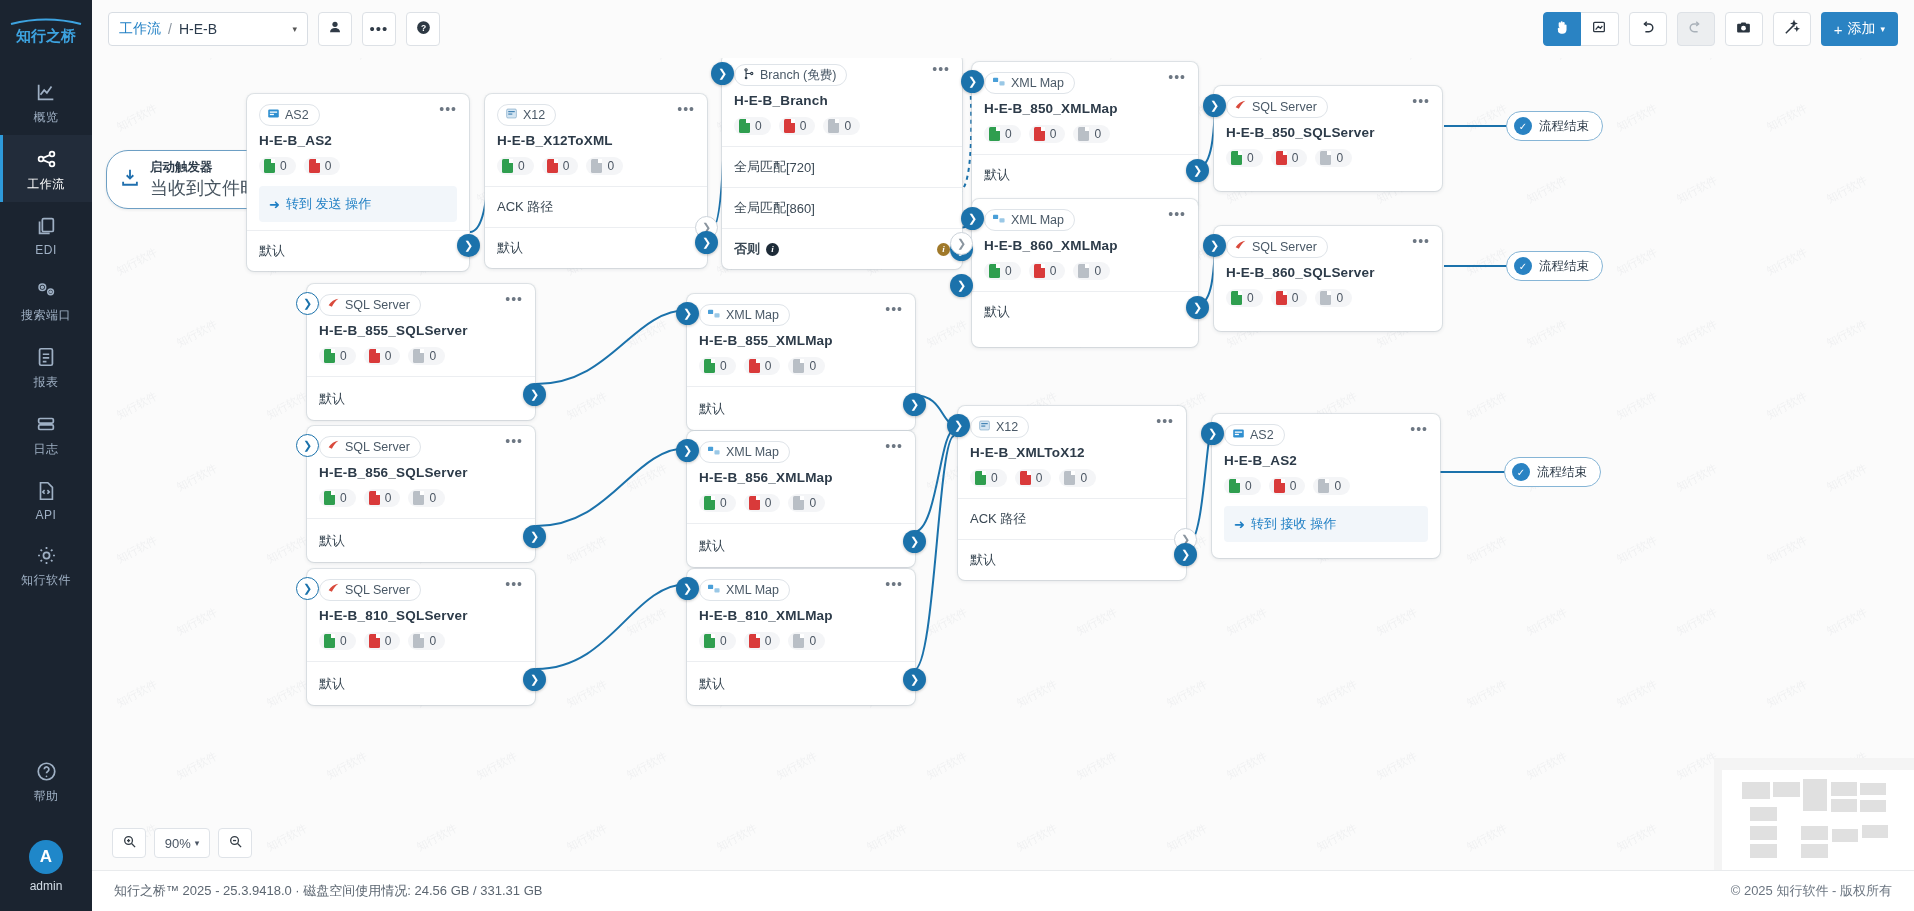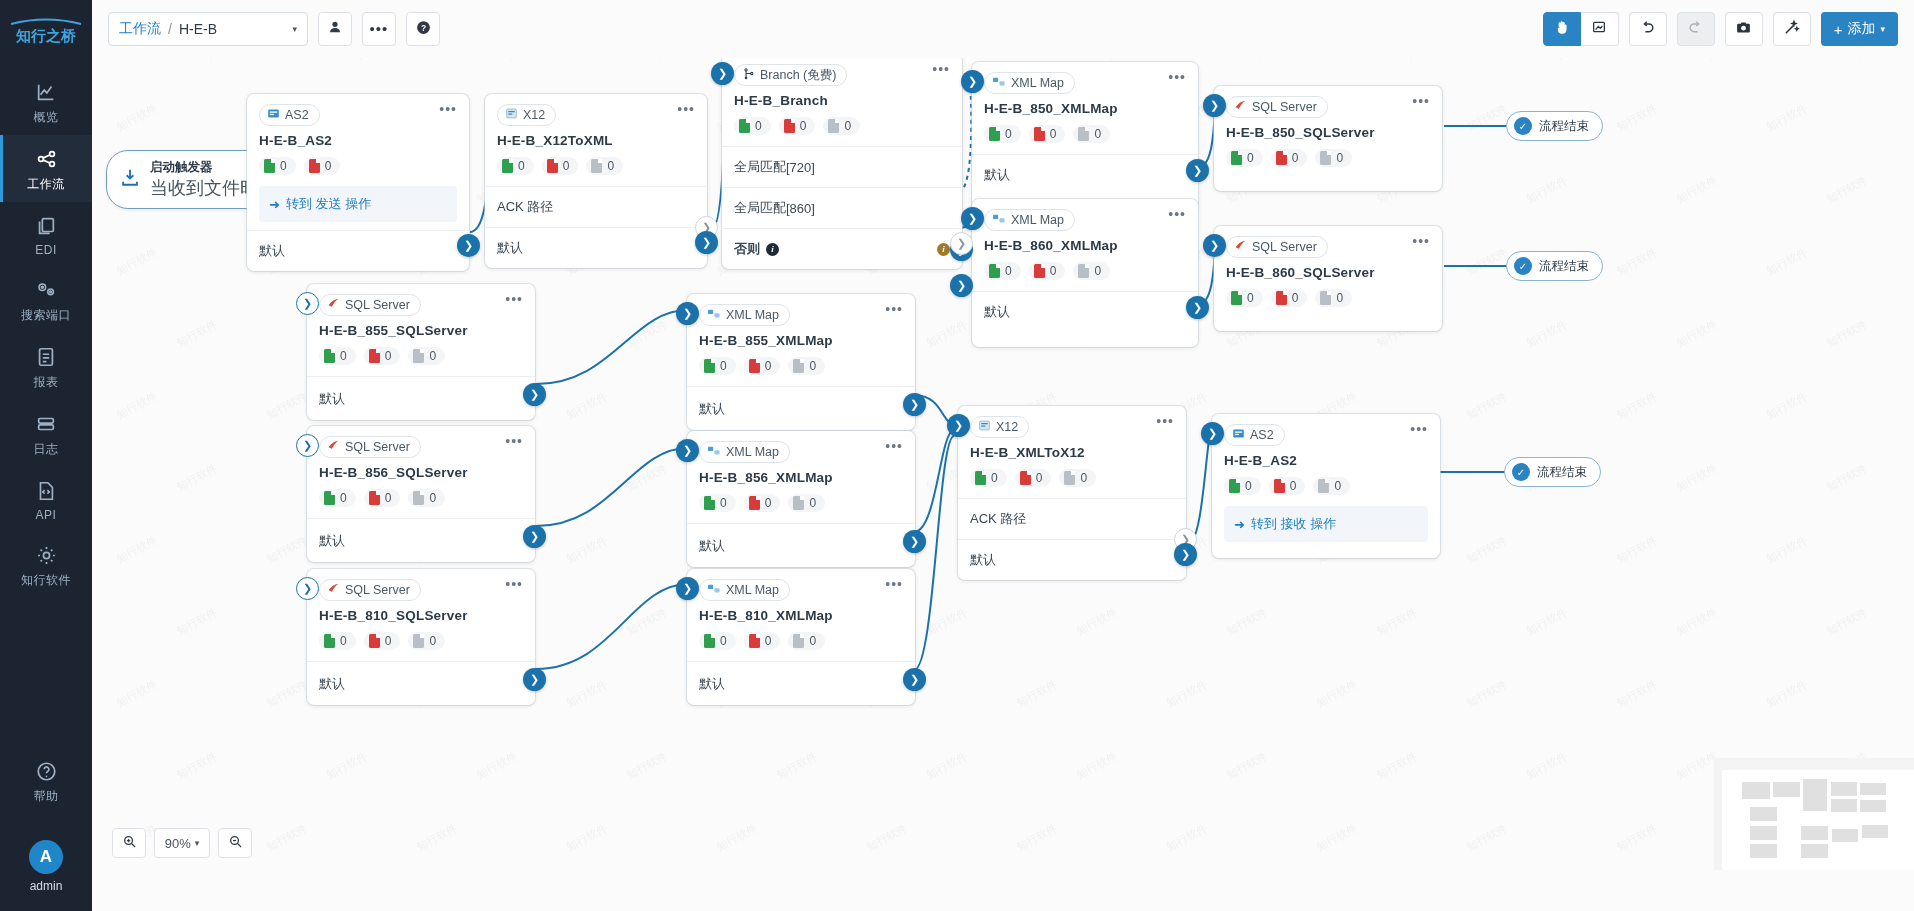--- a/index.html
+++ b/index.html
@@ -1209,14 +1209,18 @@
           <div class="mm-node" style="left:28px; top:56px; width:27px; height:14px;"></div>
           <div class="mm-node" style="left:79px; top:56px; width:27px; height:14px;"></div>
           <div class="mm-node" style="left:110px; top:59px; width:26px; height:13px;"></div>
           <div class="mm-node" style="left:140px; top:55px; width:26px; height:13px;"></div>
           <div class="mm-node" style="left:28px; top:74px; width:27px; height:14px;"></div>
           <div class="mm-node" style="left:79px; top:74px; width:27px; height:14px;"></div>
         </div>
       </div>
     </div>
 
+    <div class="footer">
+      <span>知行之桥™ 2025 - 25.3.9418.0  ·  磁盘空间使用情况:   24.56 GB / 331.31 GB</span>
+      <span class="right">© 2025 知行软件 - 版权所有</span>
+    </div>
   </div>
 </div>
 
 </body></html>

